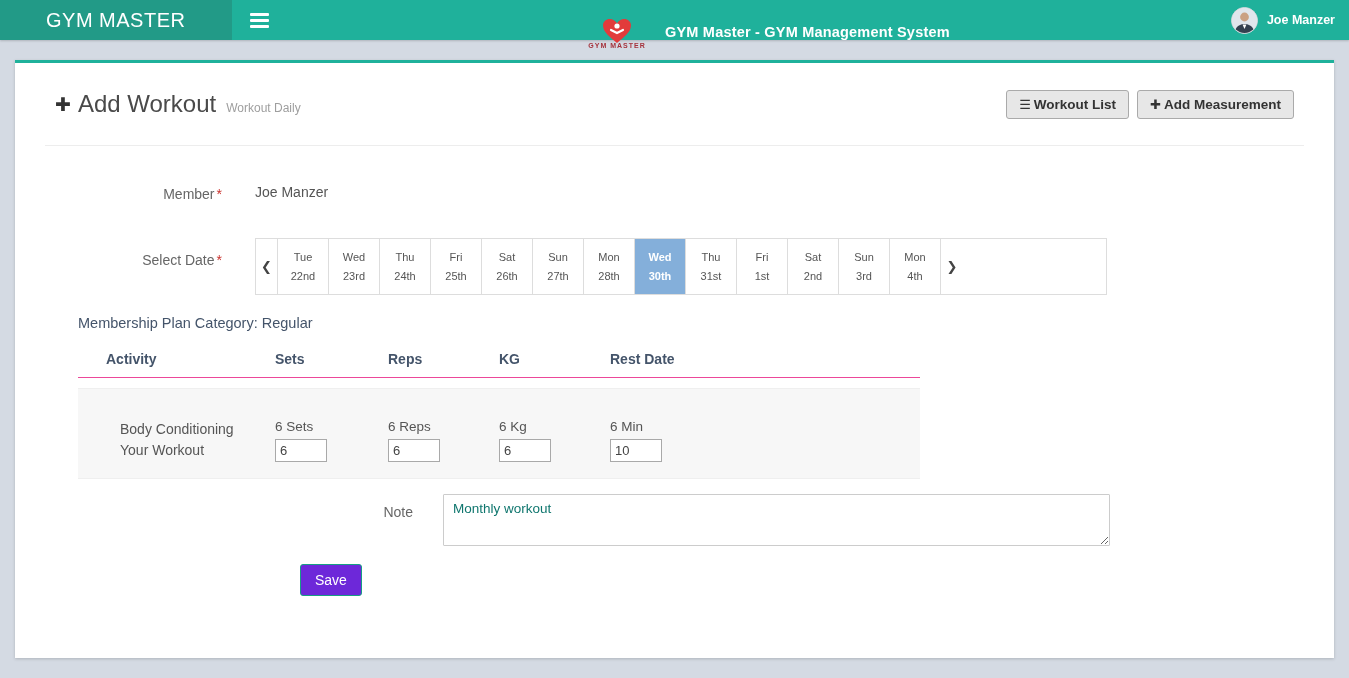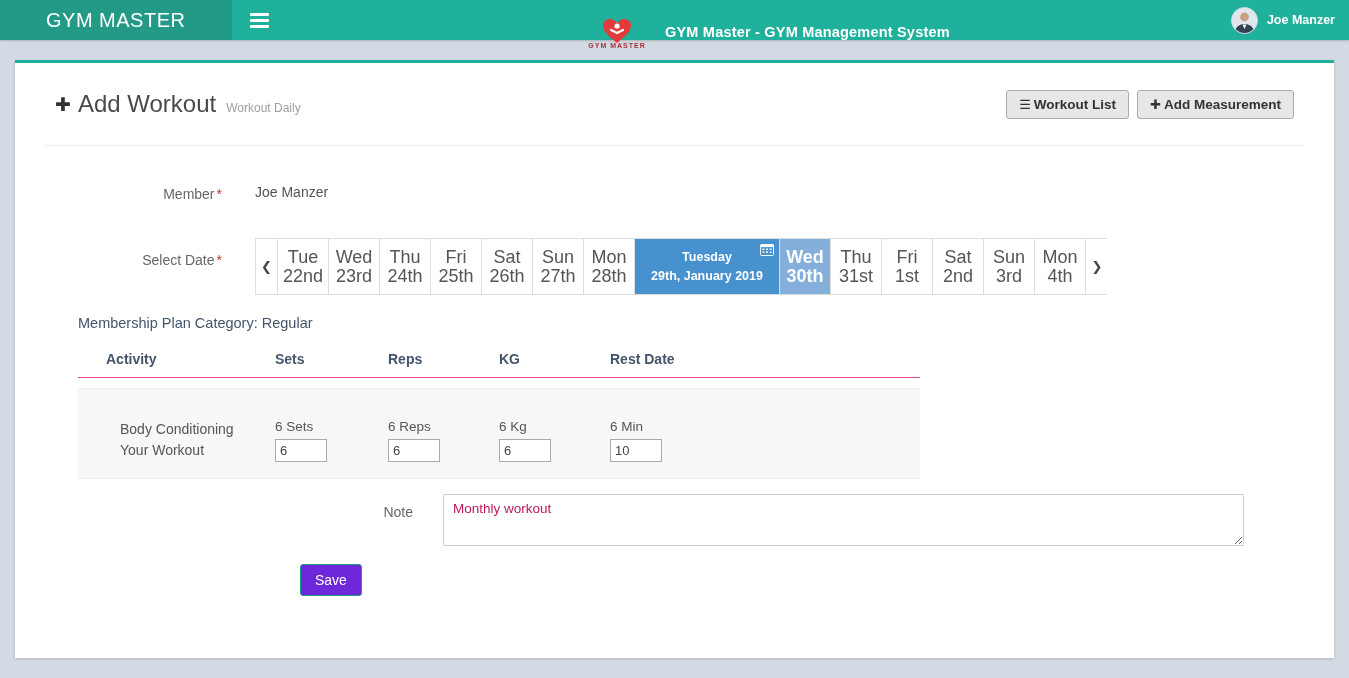--- a/index.html
+++ b/index.html
@@ -124,21 +124,21 @@
     border: 1px solid #ddd; background: #fff;
   }
   .date-cell {
     border-right: 1px solid #ddd;
     display: flex; flex-direction: column; align-items: center; justify-content: center;
     cursor: pointer; background: #fff;
   }
   .date-cell:last-child { border-right: none; }
   .date-arrow { width: 22px; flex: 0 0 22px; font-size: 13px; color: #444; font-weight: bold; }
   .date-day { width: 51px; flex: 0 0 51px; }
-  .date-day .l1, .date-day .l2 { font-size: 18px; color: #555; line-height: 19px; }
+  .date-day .l1, .date-day .l2 { font-size: 11px; color: #555; line-height: 19px; }
   .date-day.selected {
     width: 145px; flex: 0 0 145px;
     background: #4691ce; position: relative;
   }
   .date-day.selected .l1, .date-day.selected .l2 { color: #fff; font-weight: 600; font-size: 12.5px; }
   .date-day.today { background: #84afda; }
   .date-day.today .l1, .date-day.today .l2 { color: #fff; font-weight: 600; }
   .cal-icon { position: absolute; top: 4px; right: 5px; }
 
   
@@ -172,23 +172,23 @@
   }
 
   
   .row-note { margin-top: 15px; display: flex; }
   .note-label {
     width: 335px; flex: 0 0 335px; text-align: right;
     font-size: 14px; color: #666; padding-top: 10px;
   }
   .note-area {
     margin-left: 30px;
-    width: 801px; height: 52px;
+    width: 667px; height: 52px;
     border: 1px solid #ccc; border-radius: 1px;
-    font-family: inherit; font-size: 13.5px; color: #be185d;
+    font-family: inherit; font-size: 13.5px; color: #0f766e;
     padding: 6px 9px;
   }
 
   
   .row-save { margin-top: 18px; }
   .btn-save {
     margin-left: 222px;
     background: #6d28d9; color: #fff;
     border: 1px solid #179e85; border-radius: 3px;
     font-family: inherit; font-size: 14px;
@@ -291,38 +291,20 @@
               <span class="l2">26th</span>
           </div>
           <div class="date-cell date-day">
             <span class="l1">Sun</span>
               <span class="l2">27th</span>
           </div>
           <div class="date-cell date-day">
             <span class="l1">Mon</span>
               <span class="l2">28th</span>
           </div>
-          <div class="date-cell date-day selected">
-            <span class="cal-icon">
-              <svg width="14" height="13" viewBox="0 0 14 13">
-                <rect x="0.5" y="1.5" width="13" height="11" rx="1" fill="none" stroke="#ffffff" stroke-width="1"></rect>
-                <rect x="0.5" y="1.5" width="13" height="2.6" fill="#ffffff"></rect>
-                <g fill="#ffffff">
-                  <rect x="2.4" y="5.6" width="2" height="1.4"></rect>
-                    <rect x="6" y="5.6" width="2" height="1.4"></rect>
-                    <rect x="9.6" y="5.6" width="2" height="1.4"></rect>
-                  <rect x="2.4" y="8.4" width="2" height="1.4"></rect>
-                    <rect x="6" y="8.4" width="2" height="1.4"></rect>
-                    <rect x="9.6" y="8.4" width="2" height="1.4"></rect>
-                </g>
-              </svg>
-            </span>
-            <span class="l1">Tuesday</span>
-              <span class="l2">29th, January 2019</span>
-          </div>
           <div class="date-cell date-day today">
             <span class="l1">Wed</span>
               <span class="l2">30th</span>
           </div>
           <div class="date-cell date-day">
             <span class="l1">Thu</span>
               <span class="l2">31st</span>
           </div>
           <div class="date-cell date-day">
             <span class="l1">Fri</span>

